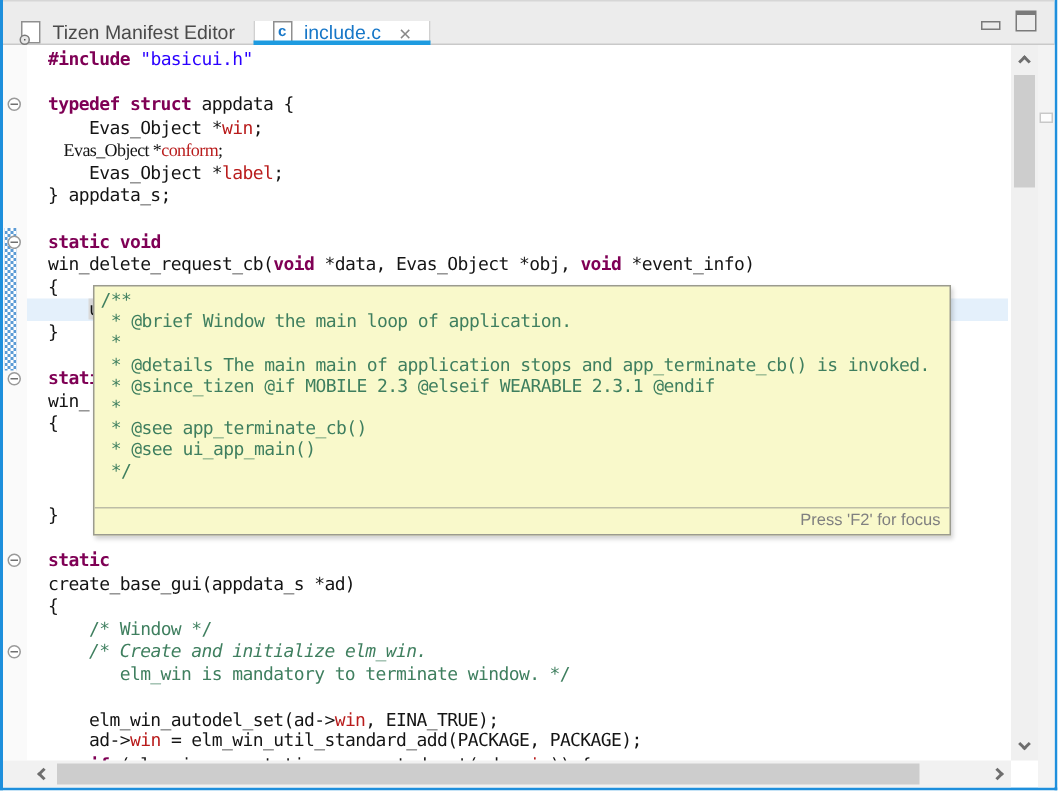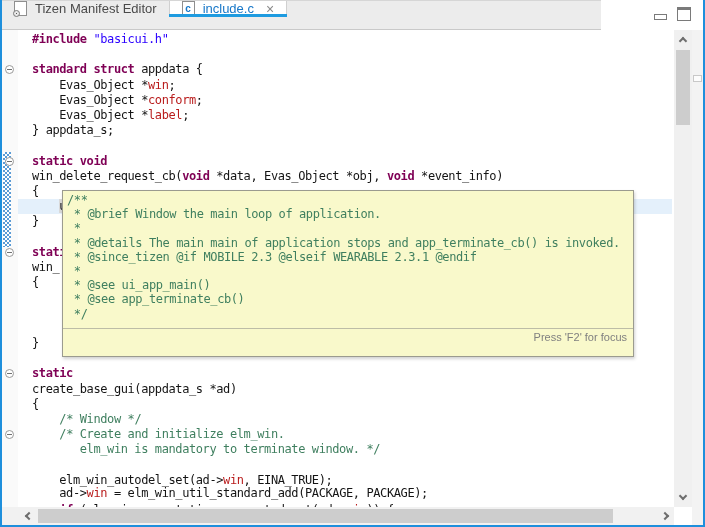--- a/index.html
+++ b/index.html
@@ -1,23 +1,23 @@
 <!DOCTYPE html>
 <html><head>
 <meta charset="utf-8">
 <style>
   html,body{margin:0;padding:0;background:#fff;}
   #app{position:relative;width:705px;height:527px;background:#fff;overflow:hidden;
        font-family:"Liberation Sans",sans-serif;
        border-left:2px solid #1E8FDC;border-right:2px solid #1E8FDC;border-bottom:2px solid #1E8FDC;
        box-sizing:border-box;}
   
-  #tabbar{position:absolute;left:0;top:0;width:599px;height:30px;background:#ECECEC;
+  #tabbar{position:absolute;left:0;top:0;width:701px;height:30px;background:#ECECEC;
           border-top:1px solid #D6D6D6;border-bottom:1px solid #C9C9C9;box-sizing:border-box;
-          display:flex;align-items:flex-start;}
+          display:flex;align-items:flex-end;}
   .tab{display:flex;align-items:center;gap:8px;padding:0 12px;font-size:13px;color:#4A4A4A;position:relative;}
   .tab.active{background:#FFFFFF;color:#1777C8;border-left:1px solid #D0D0D0;border-right:1px solid #D0D0D0;}
   .tab.active .underline{position:absolute;left:-1px;right:-1px;bottom:-1px;height:3px;background:#1E9BE0;}
   .doc-icon{width:13px;height:15px;border:1px solid #8F8F8F;background:#fff;position:relative;box-sizing:border-box;}
   .doc-icon .gear{position:absolute;left:-2px;bottom:-2px;width:7px;height:7px;border:1px solid #7A7A7A;
                   border-radius:50%;background:#E8E8E8;box-sizing:border-box;}
   .doc-icon .gear i{position:absolute;left:2px;top:2px;width:1px;height:1px;background:#555;}
   .c-icon{width:13px;height:15px;border:1px solid #8F8F8F;background:#fff;box-sizing:border-box;
           font-size:10px;font-weight:bold;color:#1777C8;text-align:center;line-height:13px;}
   .close-x{font-size:14px;color:#8A8A8A;margin-left:4px;line-height:1;}
@@ -41,21 +41,21 @@
   .tok-c{color:#3F7F5F;}
   .tok-p{color:#141414;}
   .tok-occ{color:#141414;background:#D9D9D9;}
   #current-line{position:absolute;left:16px;width:654px;height:15px;background:#E4F0FB;}
   .cursor{display:inline-block;width:2px;height:12px;background:#000;vertical-align:-2px;}
   
   #tooltip{position:absolute;left:60px;top:190px;width:572px;height:167px;background:#F9F9CB;
            border:1px solid #9B9B8F;box-sizing:border-box;z-index:6;box-shadow:1px 2px 3px rgba(0,0,0,0.18);}
   #tooltip-lines{position:absolute;left:4px;top:2px;right:2px;}
   .tt-line{white-space:pre;font-family:"DejaVu Sans Mono",monospace;font-size:12px;line-height:14.2px;letter-spacing:-0.4px;}
-  #tooltip-footer{position:absolute;left:0;right:0;bottom:0;height:28px;border-top:1px solid #BDBDA6;
+  #tooltip-footer{position:absolute;left:0;right:0;bottom:0;height:18px;border-top:1px solid #BDBDA6;
                   font-size:11px;color:#808080;text-align:right;padding:2px 6px 0 0;box-sizing:border-box;}
   
   #vscroll{position:absolute;left:672px;top:30px;width:18px;height:477px;background:#F0F0F0;}
   #vthumb{position:absolute;left:2px;top:20px;width:14px;height:75px;background:#CDCDCD;}
   #overview-ruler{position:absolute;left:690px;top:30px;width:13px;height:495px;background:#F3F3F3;}
   #ov-mark{position:absolute;left:1px;top:45px;width:9px;height:7px;background:#FCFCFC;border:1px solid #C8C8C8;box-sizing:border-box;}
   #hscroll{position:absolute;left:0px;top:507px;width:672px;height:18px;background:#F1F1F1;}
   #hthumb{position:absolute;left:36px;top:2px;width:575px;height:14px;background:#CDCDCD;}
   .chev{position:absolute;width:6px;height:6px;border:solid #6E6E6E;border-width:0 2px 2px 0;box-sizing:border-box;}
   .chev-up{transform:rotate(-135deg);}
@@ -89,39 +89,39 @@
     <span class="maxb"></span>
   </div>
 
   <div id="editor">
     <div id="ruler">
       <div id="range-indicator" style="top: 121.6px; height: 95.2px;"></div>
     </div>
     <div id="current-line" style="top: 169.2px;"></div>
     <div id="code-layer">
         <div class="code-line" style="top: 2px;"><span class="tok-k">#include</span><span class="tok-p"> </span><span class="tok-s">"basicui.h"</span></div>
-        <div class="code-line" style="top: 32.4px;"><span class="tok-k">standard</span><span class="tok-p"> </span><span class="tok-k">struct</span><span class="tok-p"> appdata {</span></div>
+        <div class="code-line" style="top: 32.4px;"><span class="tok-k">typedef</span><span class="tok-p"> </span><span class="tok-k">struct</span><span class="tok-p"> appdata {</span></div>
         <div class="code-line" style="top: 47.6px;"><span class="tok-p">    Evas_Object *</span><span class="tok-m">win</span><span class="tok-p">;</span></div>
-        <div class="code-line" style="top: 62.8px;"><span class="tok-p">    Evas_Object *</span><span class="tok-m">conform</span><span class="tok-p">;</span></div>
+        <div class="code-line" style="top: 62.8px; font-family: Liberation Serif, serif;"><span class="tok-p">    Evas_Object *</span><span class="tok-m">conform</span><span class="tok-p">;</span></div>
         <div class="code-line" style="top: 78px;"><span class="tok-p">    Evas_Object *</span><span class="tok-m">label</span><span class="tok-p">;</span></div>
         <div class="code-line" style="top: 93.2px;"><span class="tok-p">} appdata_s;</span></div>
         <div class="code-line" style="top: 123.6px;"><span class="tok-k">static</span><span class="tok-p"> </span><span class="tok-k">void</span></div>
         <div class="code-line" style="top: 138.8px;"><span class="tok-p">win_delete_request_cb(</span><span class="tok-k">void</span><span class="tok-p"> *data, Evas_Object *obj, </span><span class="tok-k">void</span><span class="tok-p"> *event_info)</span></div>
         <div class="code-line" style="top: 154px;"><span class="tok-p">{</span></div>
         <div class="code-line" style="top: 169.2px;"><span class="tok-p">    </span><span class="tok-occ">ui_app_exit</span><span class="tok-p">();</span><span class="cursor"></span></div>
         <div class="code-line" style="top: 184.4px;"><span class="tok-p">}</span></div>
         <div class="code-line" style="top: 214.8px;"><span class="tok-k">static</span></div>
         <div class="code-line" style="top: 230px;"><span class="tok-p">win_</span></div>
         <div class="code-line" style="top: 245.2px;"><span class="tok-p">{</span></div>
         <div class="code-line" style="top: 306px;"><span class="tok-p">}</span></div>
         <div class="code-line" style="top: 336.4px;"><span class="tok-k">static</span></div>
         <div class="code-line" style="top: 351.6px;"><span class="tok-p">create_base_gui(appdata_s *ad)</span></div>
         <div class="code-line" style="top: 366.8px;"><span class="tok-p">{</span></div>
         <div class="code-line" style="top: 382px;"><span class="tok-p">    </span><span class="tok-c">/* Window */</span></div>
-        <div class="code-line" style="top: 397.2px;"><span class="tok-p">    </span><span class="tok-c">/* Create and initialize elm_win.</span></div>
+        <div class="code-line" style="top: 397.2px; font-style: italic;"><span class="tok-p">    </span><span class="tok-c">/* Create and initialize elm_win.</span></div>
         <div class="code-line" style="top: 412.4px;"><span class="tok-c">       elm_win is mandatory to terminate window. */</span></div>
         <div class="code-line" style="top: 427.6px; margin-top: 28px;"><span class="tok-p">    ad-&gt;</span><span class="tok-m">win</span><span class="tok-p"> = elm_win_util_standard_add(PACKAGE, PACKAGE);</span></div>
         <div class="code-line" style="top: 442.8px;"><span class="tok-p">    elm_win_autodel_set(ad-&gt;</span><span class="tok-m">win</span><span class="tok-p">, EINA_TRUE);</span></div>
         <div class="code-line" style="top: 473.2px;"><span class="tok-p">    </span><span class="tok-k">if</span><span class="tok-p"> (elm_win_wm_rotation_supported_get(ad-&gt;</span><span class="tok-m">win</span><span class="tok-p">)) {</span></div>
       </div>
     <div id="fold-layer">
         <div class="fold" style="top: 35.4px;">
           <i></i>
         </div>
         <div class="fold" style="top: 126.6px;">
@@ -140,22 +140,22 @@
   </div>
 
   <div id="tooltip">
     <div id="tooltip-lines">
         <div class="tt-line"><span class="tok-c">/**</span></div>
         <div class="tt-line"><span class="tok-c"> * @brief Window the main loop of application.</span></div>
         <div class="tt-line"><span class="tok-c"> *</span></div>
         <div class="tt-line"><span class="tok-c"> * @details The main main of application stops and app_terminate_cb() is invoked.</span></div>
         <div class="tt-line"><span class="tok-c"> * @since_tizen @if MOBILE 2.3 @elseif WEARABLE 2.3.1 @endif</span></div>
         <div class="tt-line"><span class="tok-c"> *</span></div>
+        <div class="tt-line"><span class="tok-c"> * @see app_terminate_cb()</span></div>
         <div class="tt-line"><span class="tok-c"> * @see ui_app_main()</span></div>
-        <div class="tt-line"><span class="tok-c"> * @see app_terminate_cb()</span></div>
         <div class="tt-line"><span class="tok-c"> */</span></div>
       </div>
     <div id="tooltip-footer">Press 'F2' for focus</div>
   </div>
 
   <div id="vscroll">
     <span class="chev chev-up" style="left:6px;top:8px;"></span>
     <div id="vthumb"></div>
     <span class="chev chev-down" style="left:6px;top:463px;"></span>
   </div>

